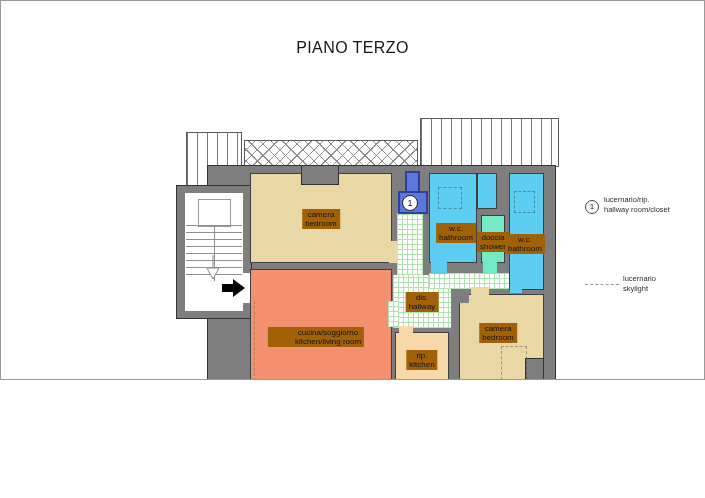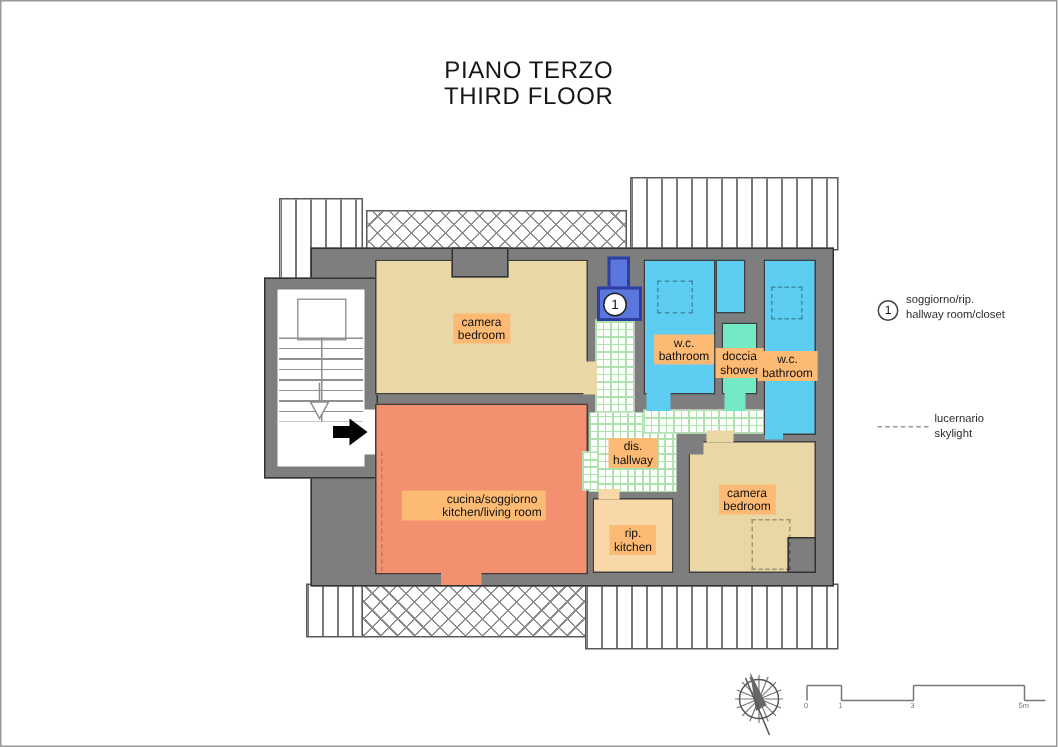--- a/index.html
+++ b/index.html
@@ -1,17 +1,17 @@
 <!DOCTYPE html>
 <html><head>
 <meta charset="utf-8">
 <style>
   * { margin:0; padding:0; box-sizing:border-box; }
   body { background:#fff; font-family:"Liberation Sans", sans-serif; }
-  #canvas { position:relative; width:705px; height:498px; background:#fff; border:1px solid #999; overflow:hidden; }
+  #canvas { position:relative; width:705px; height:380px; background:#fff; border:1px solid #999; overflow:hidden; }
   .abs { position:absolute; }
 
   .title { left:0; right:0; top:38px; text-align:center; color:#161616;
            font-size:16px; line-height:17px; letter-spacing:.4px; z-index:6; }
 
   
   .stripes { background:repeating-linear-gradient(90deg,#787878 0 1px,transparent 1px 10px) #fff;
              border:1px solid #5a5a5a; z-index:1; }
   .herringbone { background:
       repeating-linear-gradient(45deg,#8f8f8f 0 1px,transparent 1px 8px),
@@ -20,21 +20,21 @@
   .hallgrid { background:
       repeating-linear-gradient(0deg,#afe2af 0 1px,transparent 1px 5px),
       repeating-linear-gradient(90deg,#afe2af 0 1px,transparent 1px 5px) #fcfffc; z-index:3; }
 
   .wallblock { border:1px solid #333; z-index:2; }
   .room { border:1px solid #3f3f3f; z-index:3; }
   .gap { z-index:4; }
   .stub { z-index:4; }
   .dashedbox { border:1px dashed rgba(0,0,0,.3); z-index:5; background:transparent; }
 
-  .roomlabel { background:#fdba74; padding:1px 3px; text-align:center; white-space:nowrap;
+  .roomlabel { background:#a16207; padding:1px 3px; text-align:center; white-space:nowrap;
                font-size:8px; line-height:9px; color:#111; z-index:6;
                transform:translate(-50%,-50%); }
 
   .stairs-int { background:#fff; z-index:3; }
   .treads { background:repeating-linear-gradient(180deg,#8f8f8f 0 1px,transparent 1px 7px); z-index:4; }
   .landing { border:1px solid #9a9a9a; z-index:4; }
   .divider { background:#8f8f8f; z-index:4; }
 
   .lav { background:#5b76dd; border:2px solid #2e3f9f; z-index:4; }
   .lav-circle { width:16px; height:16px; border-radius:50%; background:#fff; border:1px solid #222;
@@ -48,21 +48,20 @@
   .ticklabel { font-size:5px; color:#777; z-index:6; }
   svg { display:block; }
 </style>
 </head>
 <body>
 
 <div id="canvas">
 
   <div class="abs title">
     <div>PIANO TERZO</div>
-    <div>THIRD FLOOR</div>
   </div>
 
   <div class="abs stripes" style="left:185px;top:131px;width:56px;height:58px;"></div>
   <div class="abs herringbone" style="left:243px;top:139px;width:174px;height:33px;"></div>
   <div class="abs stripes" style="left:419px;top:117px;width:139px;height:49px;"></div>
   <div class="abs stripes" style="left:203px;top:388px;width:38px;height:36px;"></div>
   <div class="abs herringbone" style="left:240px;top:388px;width:150px;height:36px;"></div>
   <div class="abs stripes" style="left:389px;top:388px;width:169px;height:44px;"></div>
 
   <div class="abs wallblock" style="left: 206px; top: 164px; width: 349px; height: 226px; background-color: rgb(126, 126, 126);"></div>
@@ -145,21 +144,21 @@
     <div>camera</div>
     <div>bedroom</div>
   </div>
   <div class="abs roomlabel" style="left:421px;top:359px;">
     <div>rip.</div>
     <div>kitchen</div>
   </div>
 
   <div class="abs legend-circle" style="left:584px;top:199px;">1</div>
   <div class="abs legend-text" style="left:603px;top:194px;">
-    <div>soggiorno/rip.</div>
+    <div>lucernario/rip.</div>
     <div>hallway room/closet</div>
   </div>
   <div class="abs legend-dash" style="left:584px;top:283px;width:34px;"></div>
   <div class="abs legend-text" style="left:622px;top:273px;">
     <div>lucernario</div>
     <div>skylight</div>
   </div>
 
   <svg class="abs" style="left:486px;top:443px;z-index:6;" width="38" height="50" viewBox="0 0 38 50">
     <g stroke="#777" stroke-width="0.8">

